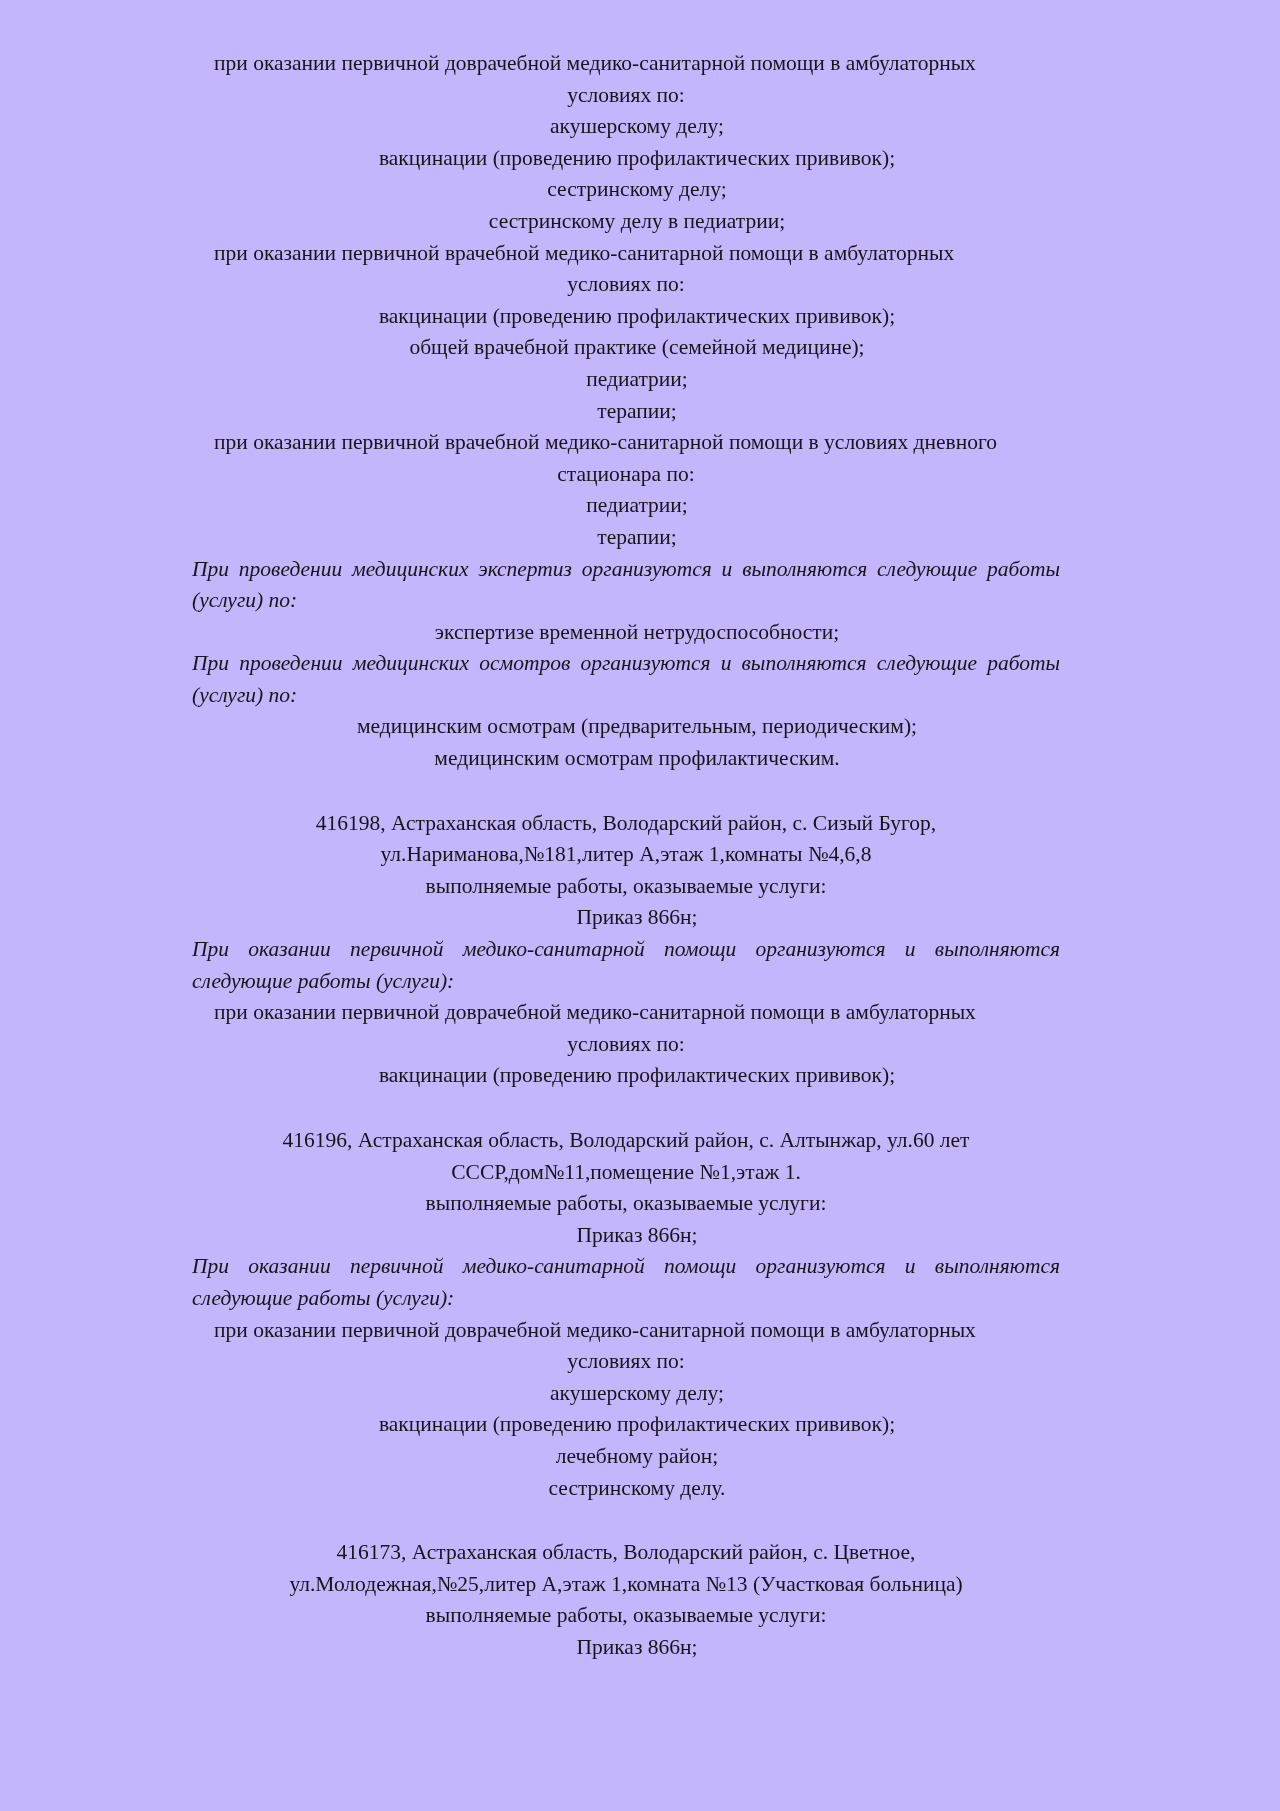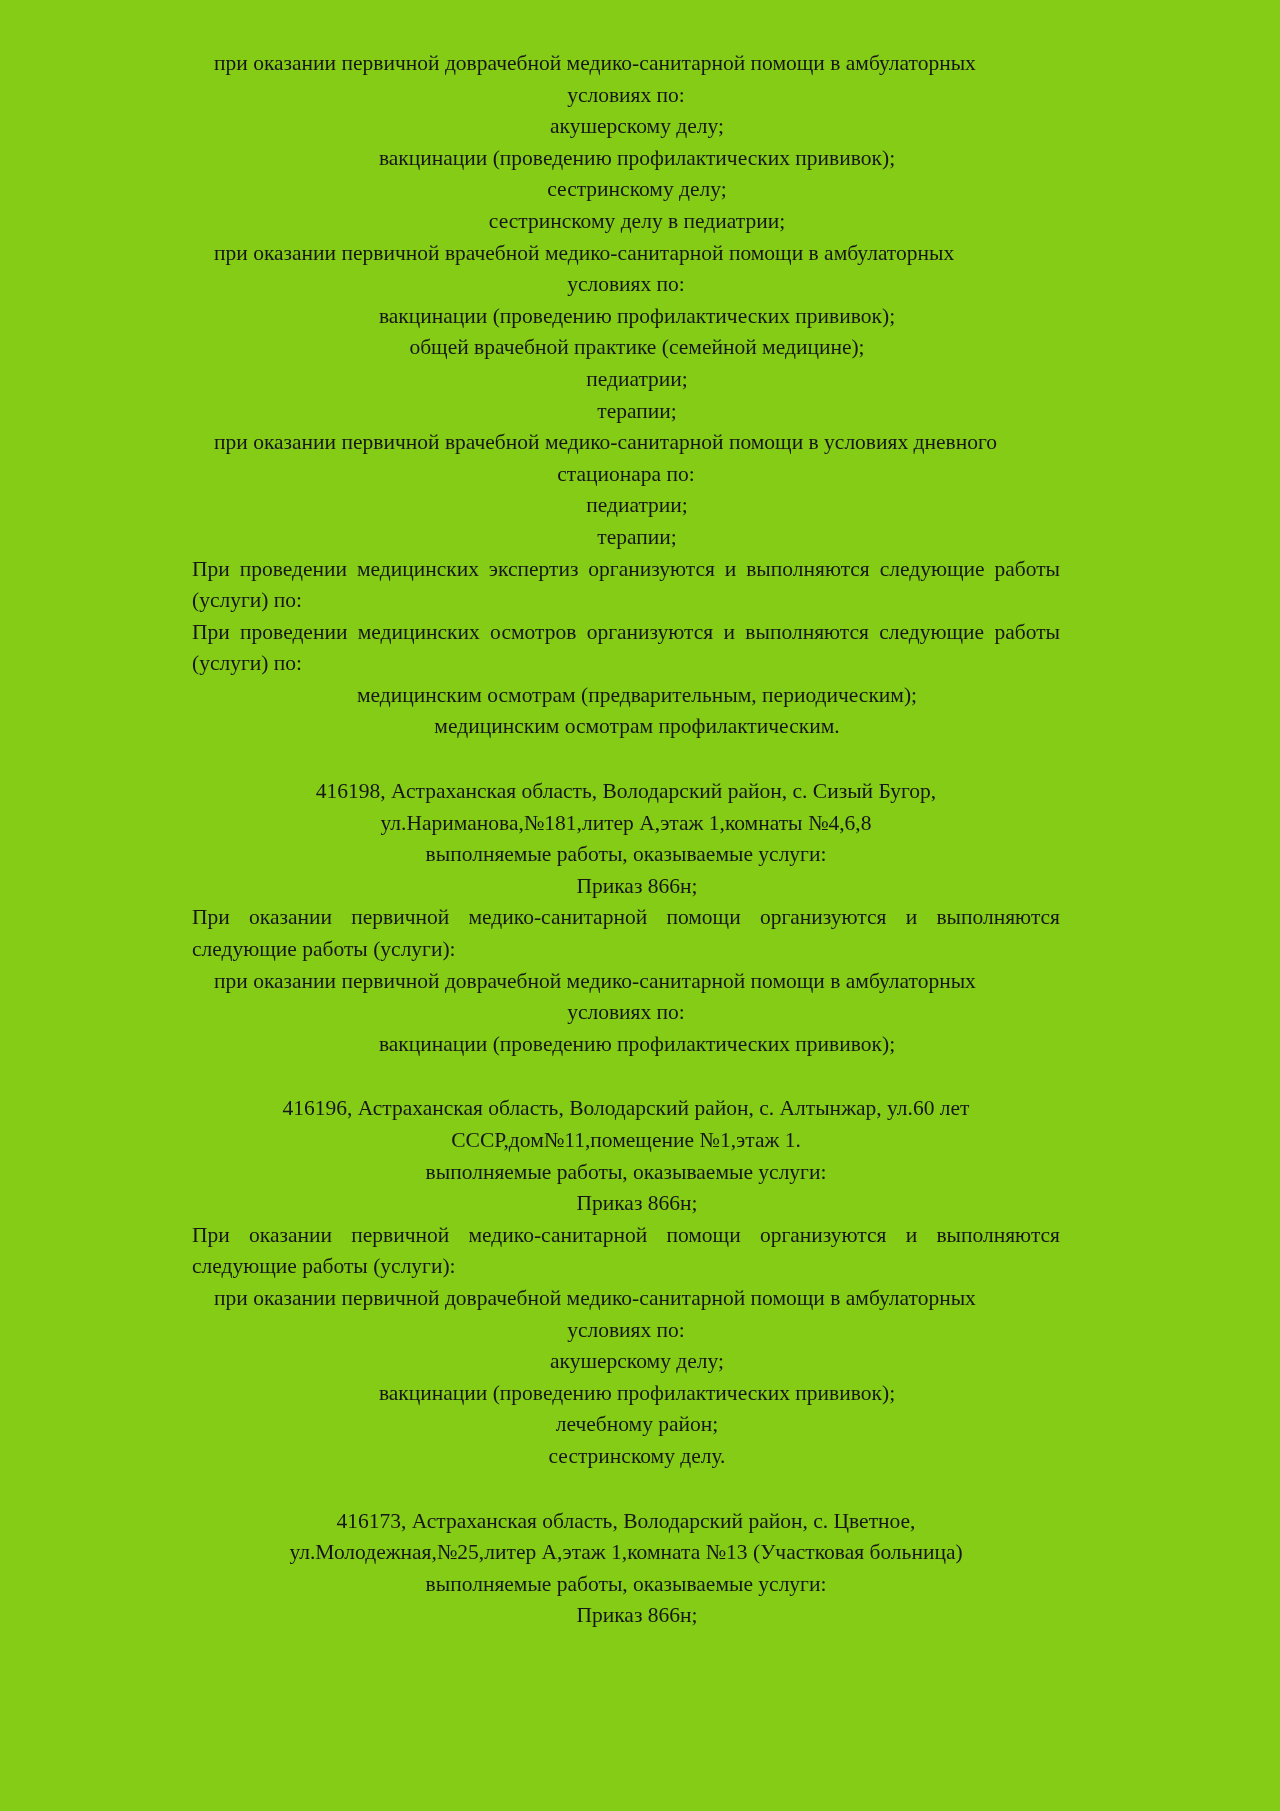--- a/index.html
+++ b/index.html
@@ -5,21 +5,21 @@
 <style>
   html, body {
     margin: 0;
     padding: 0;
     background: #ffffff;
   }
   .page {
     position: relative;
     width: 1280px;
     height: 1811px;
-    background: #84cc16;
+    background: #c4b5fd;
     margin: 0 auto;
     overflow: hidden;
   }
   .doc-body {
     position: absolute;
     left: 192px;
     top: 48px;
     width: 868px;
     font-family: "Liberation Serif", "DejaVu Serif", serif;
     font-size: 21.5px;
@@ -40,20 +40,21 @@
     text-indent: 0;
   }
   
   .just-i1 {
     text-align: justify;
     text-indent: 22px;
   }
   .just-i0 {
     text-align: justify;
     text-indent: 0;
+    font-style: italic;
   }
   
   .item1 {
     text-align: center;
     text-indent: 0;
     padding-left: 22px;
   }
   
   .addr {
     text-align: center;
@@ -80,20 +81,21 @@
         <p class="ln flush">условиях по:</p>
         <p class="ln item1">вакцинации (проведению профилактических прививок);</p>
         <p class="ln item1">общей врачебной практике (семейной медицине);</p>
         <p class="ln item1">педиатрии;</p>
         <p class="ln item1">терапии;</p>
         <p class="ln just-i1">при оказании первичной врачебной медико-санитарной помощи в условиях дневного</p>
         <p class="ln flush">стационара по:</p>
         <p class="ln item1">педиатрии;</p>
         <p class="ln item1">терапии;</p>
         <p class="ln just-i0">При проведении медицинских экспертиз организуются и выполняются следующие работы (услуги) по:</p>
+        <p class="ln item1">экспертизе временной нетрудоспособности;</p>
         <p class="ln just-i0">При проведении медицинских осмотров организуются и выполняются следующие работы (услуги) по:</p>
         <p class="ln item1">медицинским осмотрам (предварительным, периодическим);</p>
         <p class="ln item1">медицинским осмотрам профилактическим.</p>
       </section>
       <div class="gap"></div>
       <section>
         <p class="ln addr">416198, Астраханская область, Володарский район, с. Сизый Бугор,</p>
         <p class="ln addr">ул.Нариманова,№181,литер А,этаж 1,комнаты №4,6,8</p>
         <p class="ln addr">выполняемые работы, оказываемые услуги:</p>
         <p class="ln item1">Приказ 866н;</p>

